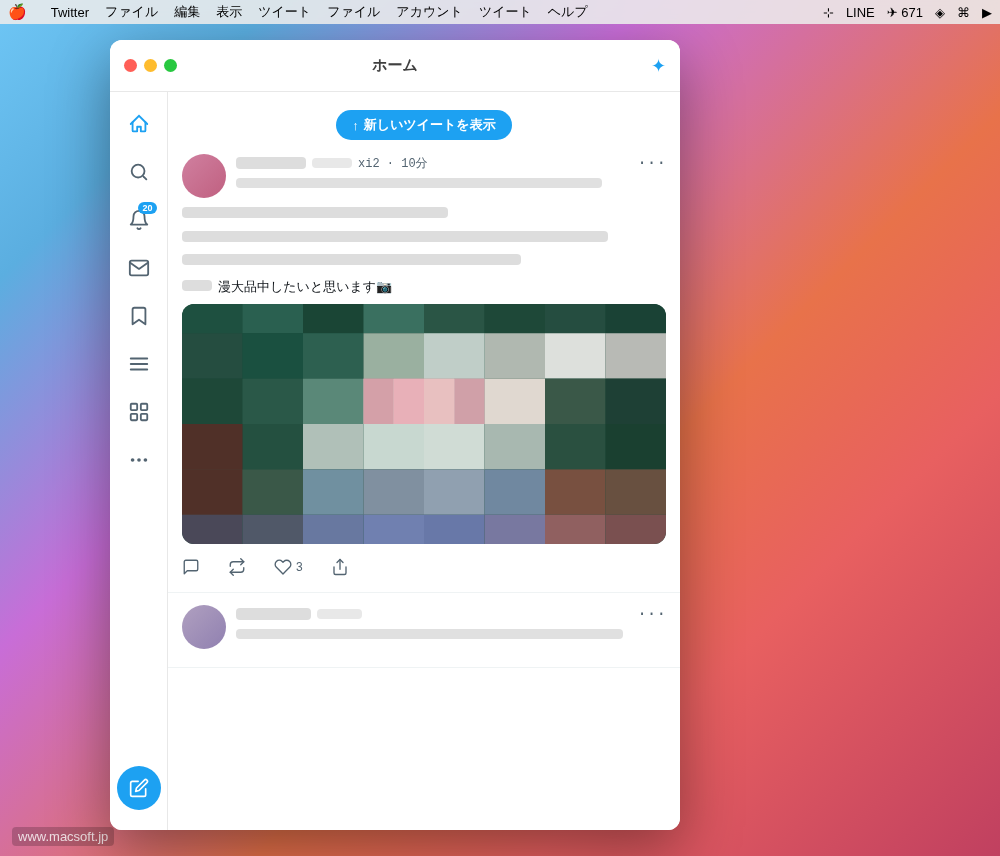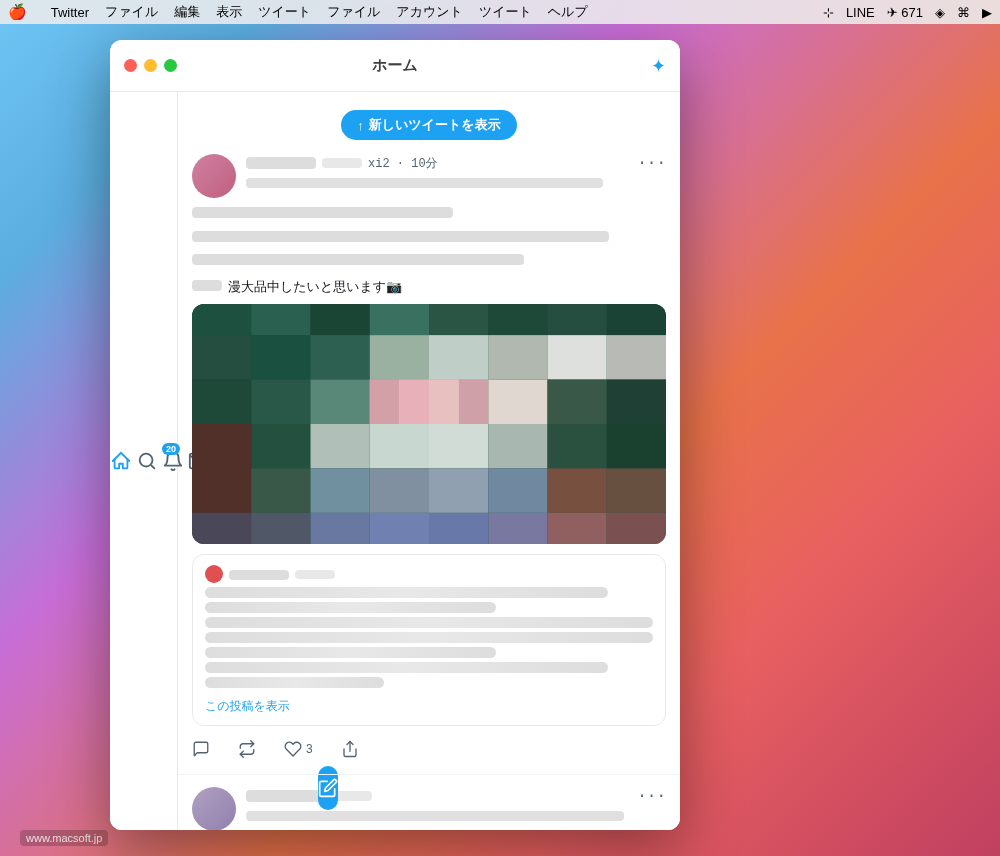--- a/index.html
+++ b/index.html
@@ -114,25 +114,25 @@
 
     
     .app-body {
       display: flex;
       flex: 1;
       overflow: hidden;
     }
 
     
     .sidebar {
-      width: 68px;
+      width: 58px;
       background: #fff;
       border-right: 1px solid #e8e8e8;
       display: flex;
-      flex-direction: row;
+      flex-direction: column;
       align-items: center;
       padding: 10px 0;
       gap: 4px;
       flex-shrink: 0;
     }
     .sidebar-item {
       width: 44px;
       height: 44px;
       border-radius: 22px;
       display: flex;
@@ -342,22 +342,22 @@
     }
     .blur-line.short { width: 40%; }
     .blur-line.medium { width: 65%; }
     .blur-line.long { width: 90%; }
     .blur-line.full { width: 100%; }
 
     
     .watermark {
       position: absolute;
       bottom: 10px;
-      left: 20px;
-      font-size: 11px;
+      left: 12px;
+      font-size: 13px;
       color: rgba(255,255,255,0.8);
       z-index: 5;
       background: rgba(0,0,0,0.2);
       padding: 2px 6px;
       border-radius: 4px;
     }
 
     
     .tweet-top-area {
       position: relative;
@@ -574,41 +574,20 @@
             <rect x="8" y="30" width="8" height="6" fill="#505868"></rect>
             <rect x="16" y="30" width="8" height="6" fill="#6878a0"></rect>
             <rect x="24" y="30" width="8" height="6" fill="#7080b0"></rect>
             <rect x="32" y="30" width="8" height="6" fill="#6878a8"></rect>
             <rect x="40" y="30" width="8" height="6" fill="#7878a0"></rect>
             <rect x="48" y="30" width="8" height="6" fill="#906060"></rect>
             <rect x="56" y="30" width="8" height="6" fill="#7a5050"></rect>
           </svg>
         </div>
 
-        <div class="quote-tweet">
-          <div class="quote-tweet-header">
-            <div class="qt-avatar"></div>
-            <span class="qt-username">
-              <span style="display:inline-block; width:60px; height:10px; background:#ddd; border-radius:4px; vertical-align:middle;"></span>
-            </span>
-            <span class="qt-handle">
-              <span style="display:inline-block; width:40px; height:9px; background:#e8e8e8; border-radius:4px; vertical-align:middle;"></span>
-            </span>
-          </div>
-          <div>
-            <div class="blur-line long" style="margin-bottom:4px;"></div>
-            <div class="blur-line medium" style="margin-bottom:4px;"></div>
-            <div class="blur-line full" style="margin-bottom:4px;"></div>
-            <div class="blur-line full" style="margin-bottom:4px;"></div>
-            <div class="blur-line medium" style="margin-bottom:4px;"></div>
-            <div class="blur-line long" style="margin-bottom:4px;"></div>
-            <div class="blur-line short"></div>
-          </div>
-          <a class="show-post-link">この投稿を表示</a>
-        </div>
 
         <div class="tweet-actions">
           <button class="action-btn">
             <svg width="18" height="18" viewBox="0 0 24 24" fill="none">
               <path d="M21 15a2 2 0 01-2 2H7l-4 4V5a2 2 0 012-2h14a2 2 0 012 2z" stroke="#536471" stroke-width="1.8" stroke-linecap="round" stroke-linejoin="round"></path>
             </svg>
           </button>
           <button class="action-btn">
             <svg width="18" height="18" viewBox="0 0 24 24" fill="none">
               <path d="M17 1l4 4-4 4" stroke="#536471" stroke-width="1.8" stroke-linecap="round" stroke-linejoin="round"></path>

